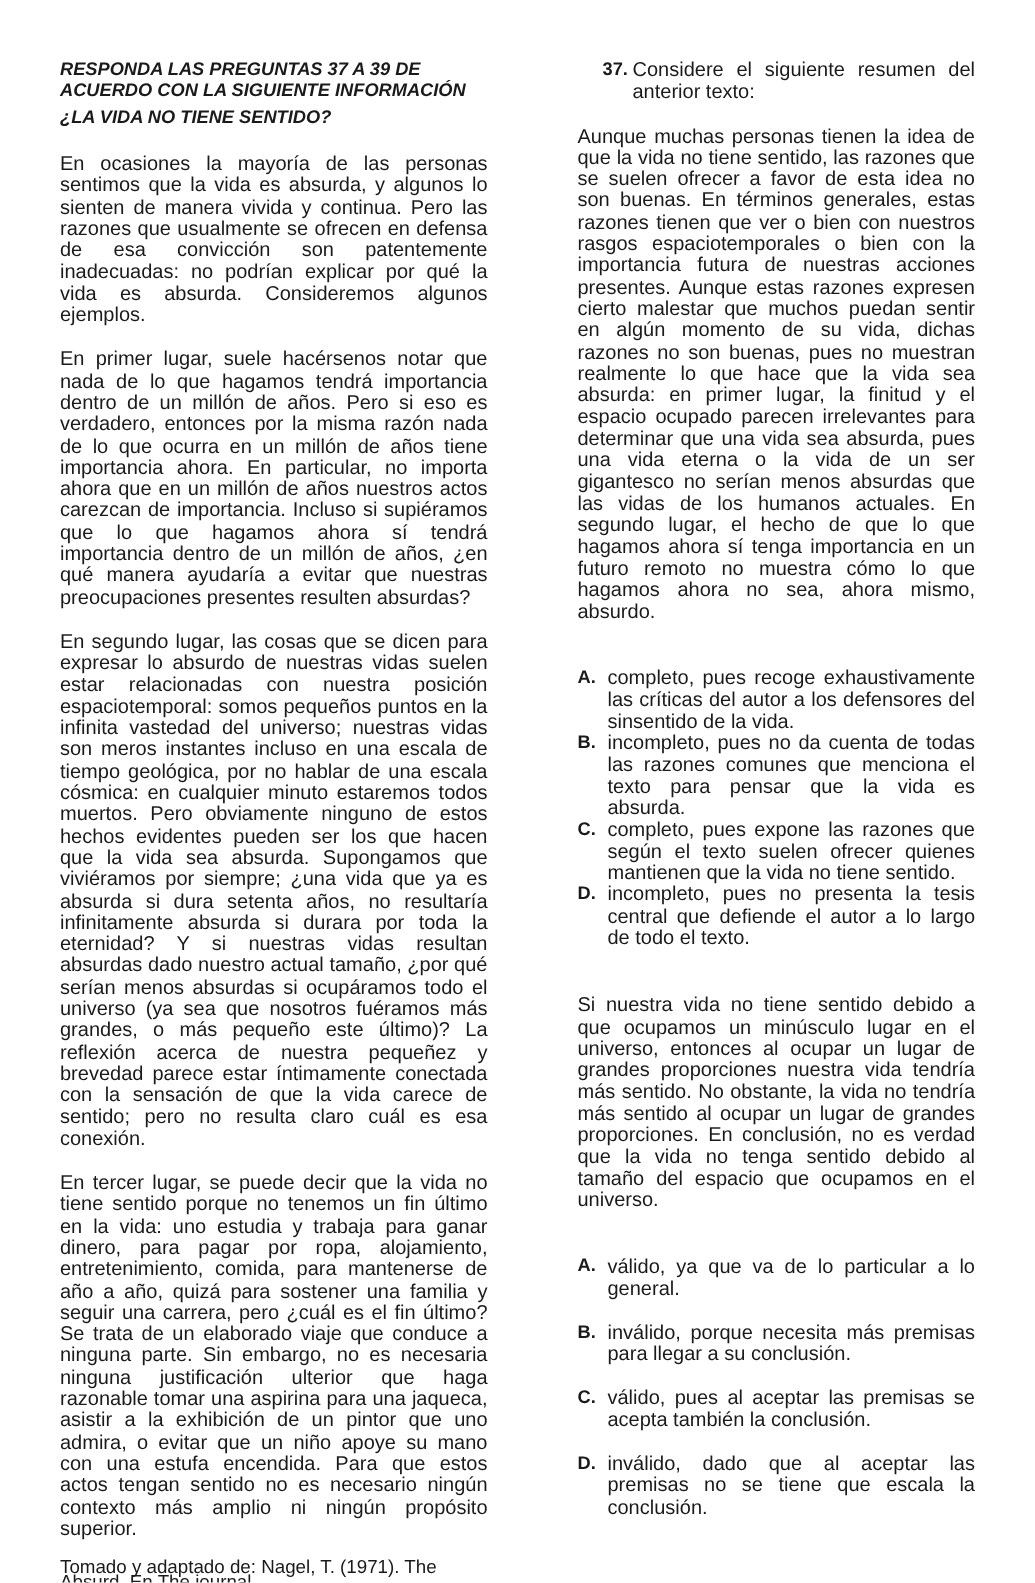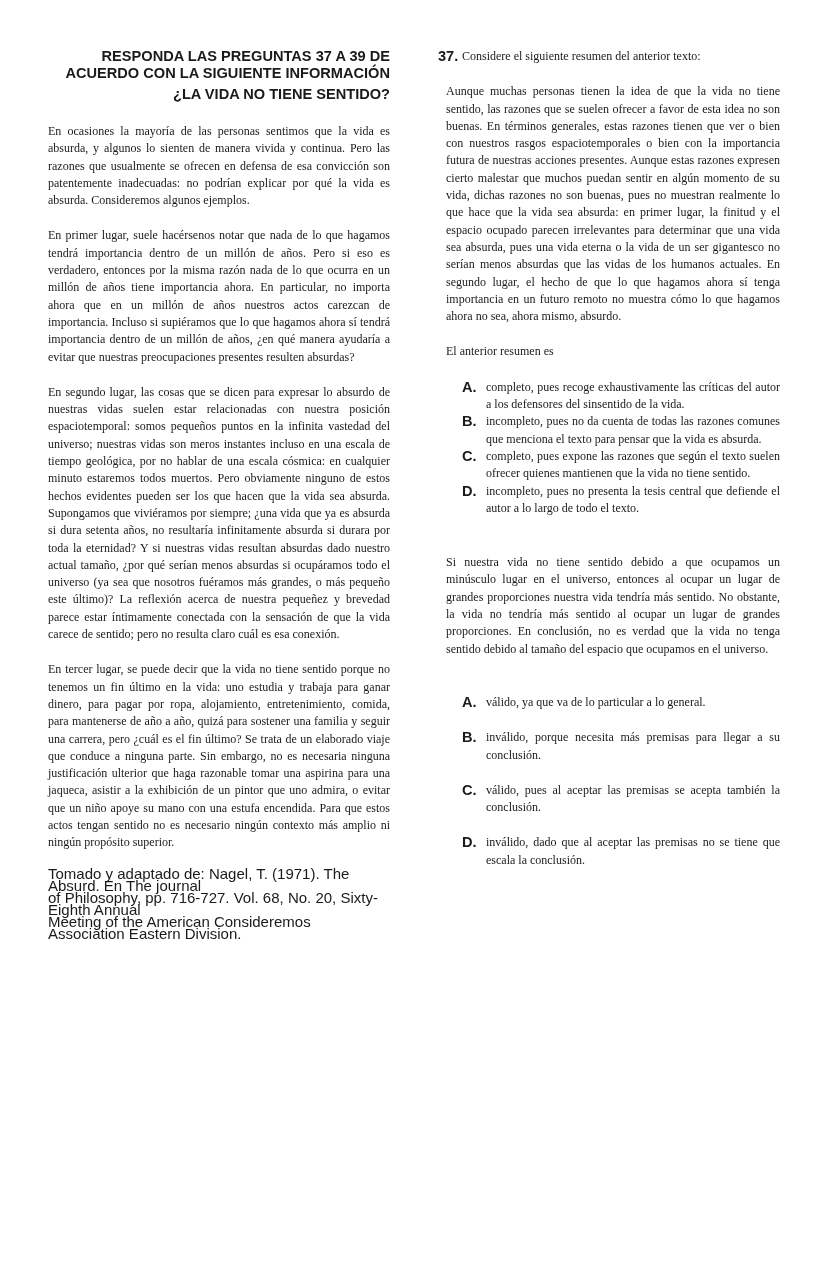--- a/index.html
+++ b/index.html
@@ -4,37 +4,37 @@
 <style>
   html, body { margin: 0; padding: 0; background: #ffffff; }
   body {
     width: 828px; height: 1266px; position: relative; overflow: hidden;
     font-family: "Liberation Sans", sans-serif; color: #1a1a1a;
   }
   .col { position: absolute; top: 48px; }
   .col-left { left: 48px; width: 342px; }
   .col-right { left: 438px; width: 342px; }
   .p {
-    font-size: 12px; line-height: 17.3px; text-align: justify;
+    font-size: 16px; line-height: 17.3px; text-align: justify;
     margin: 0;
-    font-family: Liberation Serif, serif;
   }
   .heading {
-    font-weight: bold; text-align: right; font-size: 14.6px; line-height: 17px;
+    font-weight: bold; text-align: left; font-size: 14.6px; line-height: 17px;
     margin: 0;
+    font-style: italic;
   }
   .title { margin-top: 4px; }
   .gap { height: 18px; }
   .source {
     font-size: 15px; line-height: 12px; margin: 0;
   }
-  .q { display: flex; }
+  .q { display: flex; margin-left: 44px; }
   .qnum { font-weight: bold; font-size: 14.6px; line-height: 17.3px; width: 24px; flex: none; }
   .qbody { flex: 1; }
-  .indent { margin-left: 8px; }
+  .indent { margin-left: 24px; }
   .opt { display: flex; margin-left: 24px; }
   .optl { font-weight: bold; font-size: 14.6px; line-height: 17.3px; width: 24px; flex: none; }
   .optt { flex: 1; }
 </style>
 </head>
 <body>
 
 <div class="col col-left">
   <p class="heading">
     <span>RESPONDA LAS PREGUNTAS 37 A 39 DE</span><br>
@@ -61,21 +61,20 @@
 
   <div class="q">
     <span class="qnum">37.</span>
     <div class="qbody">
       <p class="p">Considere el siguiente resumen del anterior texto:</p>
     </div>
   </div>
   <div class="gap"></div>
   <p class="p indent">Aunque muchas personas tienen la idea de que la vida no tiene sentido, las razones que se suelen ofrecer a favor de esta idea no son buenas. En términos generales, estas razones tienen que ver o bien con nuestros rasgos espaciotemporales o bien con la importancia futura de nuestras acciones presentes. Aunque estas razones expresen cierto malestar que muchos puedan sentir en algún momento de su vida, dichas razones no son buenas, pues no muestran realmente lo que hace que la vida sea absurda: en primer lugar, la finitud y el espacio ocupado parecen irrelevantes para determinar que una vida sea absurda, pues una vida eterna o la vida de un ser gigantesco no serían menos absurdas que las vidas de los humanos actuales. En segundo lugar, el hecho de que lo que hagamos ahora sí tenga importancia en un futuro remoto no muestra cómo lo que hagamos ahora no sea, ahora mismo, absurdo.</p>
   <div class="gap"></div>
-  <p class="p indent">El anterior resumen es</p>
   <div class="gap"></div>
   <div class="opt">
     <span class="optl">A.</span>
     <p class="p optt">completo, pues recoge exhaustivamente las críticas del autor a los defensores del sinsentido de la vida.</p>
   </div>
   <div class="opt">
     <span class="optl">B.</span>
     <p class="p optt">incompleto, pues no da cuenta de todas las razones comunes que menciona el texto para pensar que la vida es absurda.</p>
   </div>
   <div class="opt">

